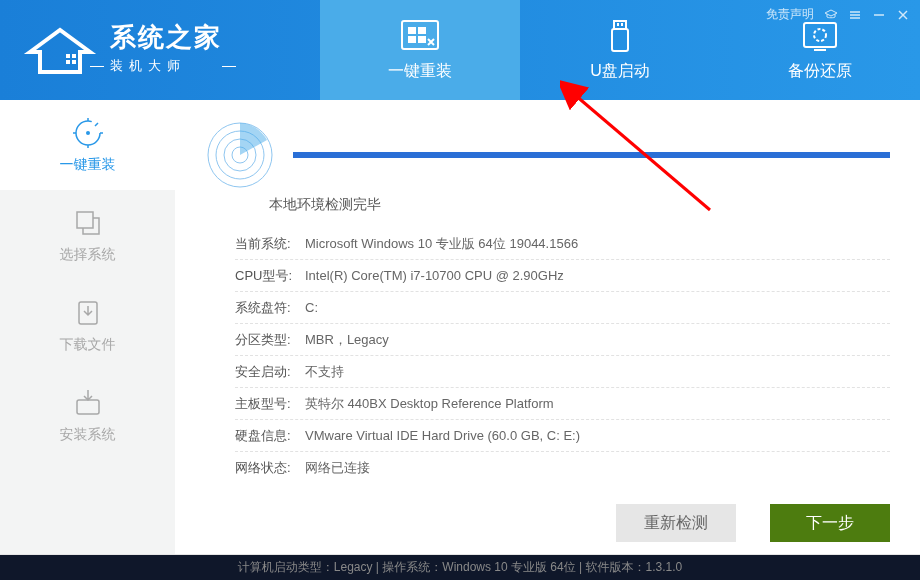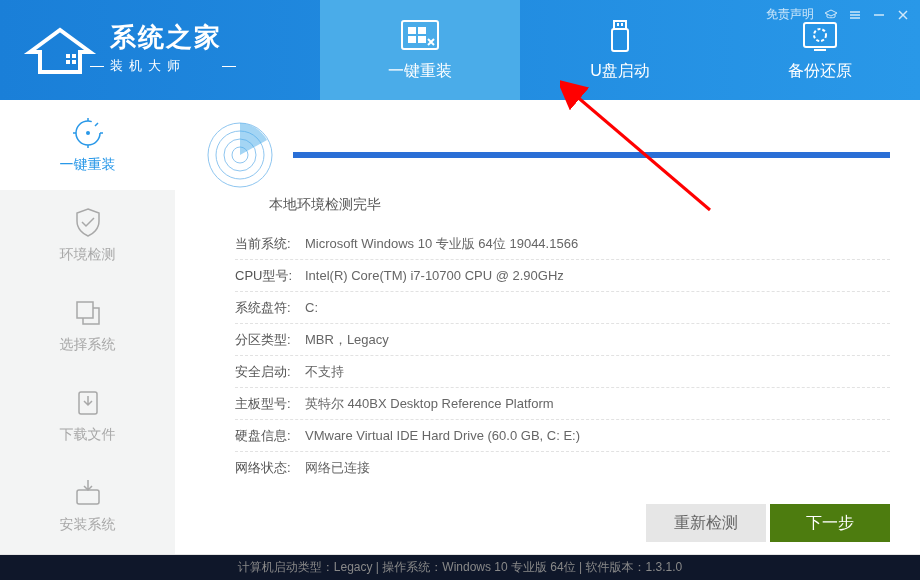--- a/index.html
+++ b/index.html
@@ -36,21 +36,21 @@
 .radar { width: 70px; height: 70px; }
 .progress-bar { flex: 1; height: 6px; background: #2a6fd6; }
 .progress-title { color: #555; font-size: 14px; margin-left: 64px; margin-top: 6px; margin-bottom: 14px; }
 
 .info-list { padding-left: 30px; }
 .info-row { display: flex; align-items: center; height: 32px; border-bottom: 1px dashed #e2e2e2; font-size: 13px; color: #666; }
 .info-row:last-child { border-bottom: none; }
 .info-key { width: 70px; color: #555; }
 .info-val { flex: 1; }
 
-.actions { position: absolute; bottom: 12px; right: 30px; display: flex; gap: 4px; }
+.actions { position: absolute; bottom: 12px; right: 30px; display: flex; gap: 34px; }
 .btn { width: 120px; height: 38px; display: flex; align-items: center; justify-content: center; font-size: 16px; cursor: pointer; }
 .btn-secondary { background: #e6e6e6; color: #666; }
 .btn-primary { background: #4d7c0f; color: #fff; }
 
 .statusbar { height: 26px; background: #0f172a; color: #888; font-size: 12px; display: flex; align-items: center; justify-content: center; border-top: 1px solid #e5e5e5; }
 
 .arrow { position: absolute; pointer-events: none; }
 </style>
 </head>
 <body>
@@ -126,27 +126,20 @@
     <div class="side-item active">
       <svg viewBox="0 0 34 34">
           <circle cx="17" cy="17" r="12" fill="none" stroke="#2998e8" stroke-width="1.5" stroke-dasharray="60 20"></circle>
           <circle cx="17" cy="17" r="2" fill="#2998e8"></circle>
           <path d="M17 5 v-3 M17 29 v3 M5 17 h-3 M29 17 h3 M24 10 l3 -3" stroke="#2998e8" stroke-width="1.5"></path>
         </svg>
       <span class="side-label">一键重装</span>
     </div>
     <div class="side-item">
       <svg viewBox="0 0 34 34">
-          <path d="M17 3 L28 7 v8 c0 8 -6 13 -11 15 c-5 -2 -11 -7 -11 -15 v-8 Z" fill="none" stroke="#a8a8a8" stroke-width="1.5"></path>
-          <path d="M11 16 l4 4 l8 -8" fill="none" stroke="#a8a8a8" stroke-width="1.5"></path>
-        </svg>
-      <span class="side-label">环境检测</span>
-    </div>
-    <div class="side-item">
-      <svg viewBox="0 0 34 34">
           <path d="M6 6 h16 v16 h-16 Z" fill="none" stroke="#a8a8a8" stroke-width="1.5"></path>
           <path d="M22 12 h6 v16 h-16 v-6" fill="none" stroke="#a8a8a8" stroke-width="1.5"></path>
         </svg>
       <span class="side-label">选择系统</span>
     </div>
     <div class="side-item">
       <svg viewBox="0 0 34 34">
           <rect x="8" y="6" width="18" height="22" rx="2" fill="none" stroke="#a8a8a8" stroke-width="1.5"></rect>
           <path d="M17 10 v9 M13 15 l4 4 l4 -4" fill="none" stroke="#a8a8a8" stroke-width="1.5"></path>
         </svg>

